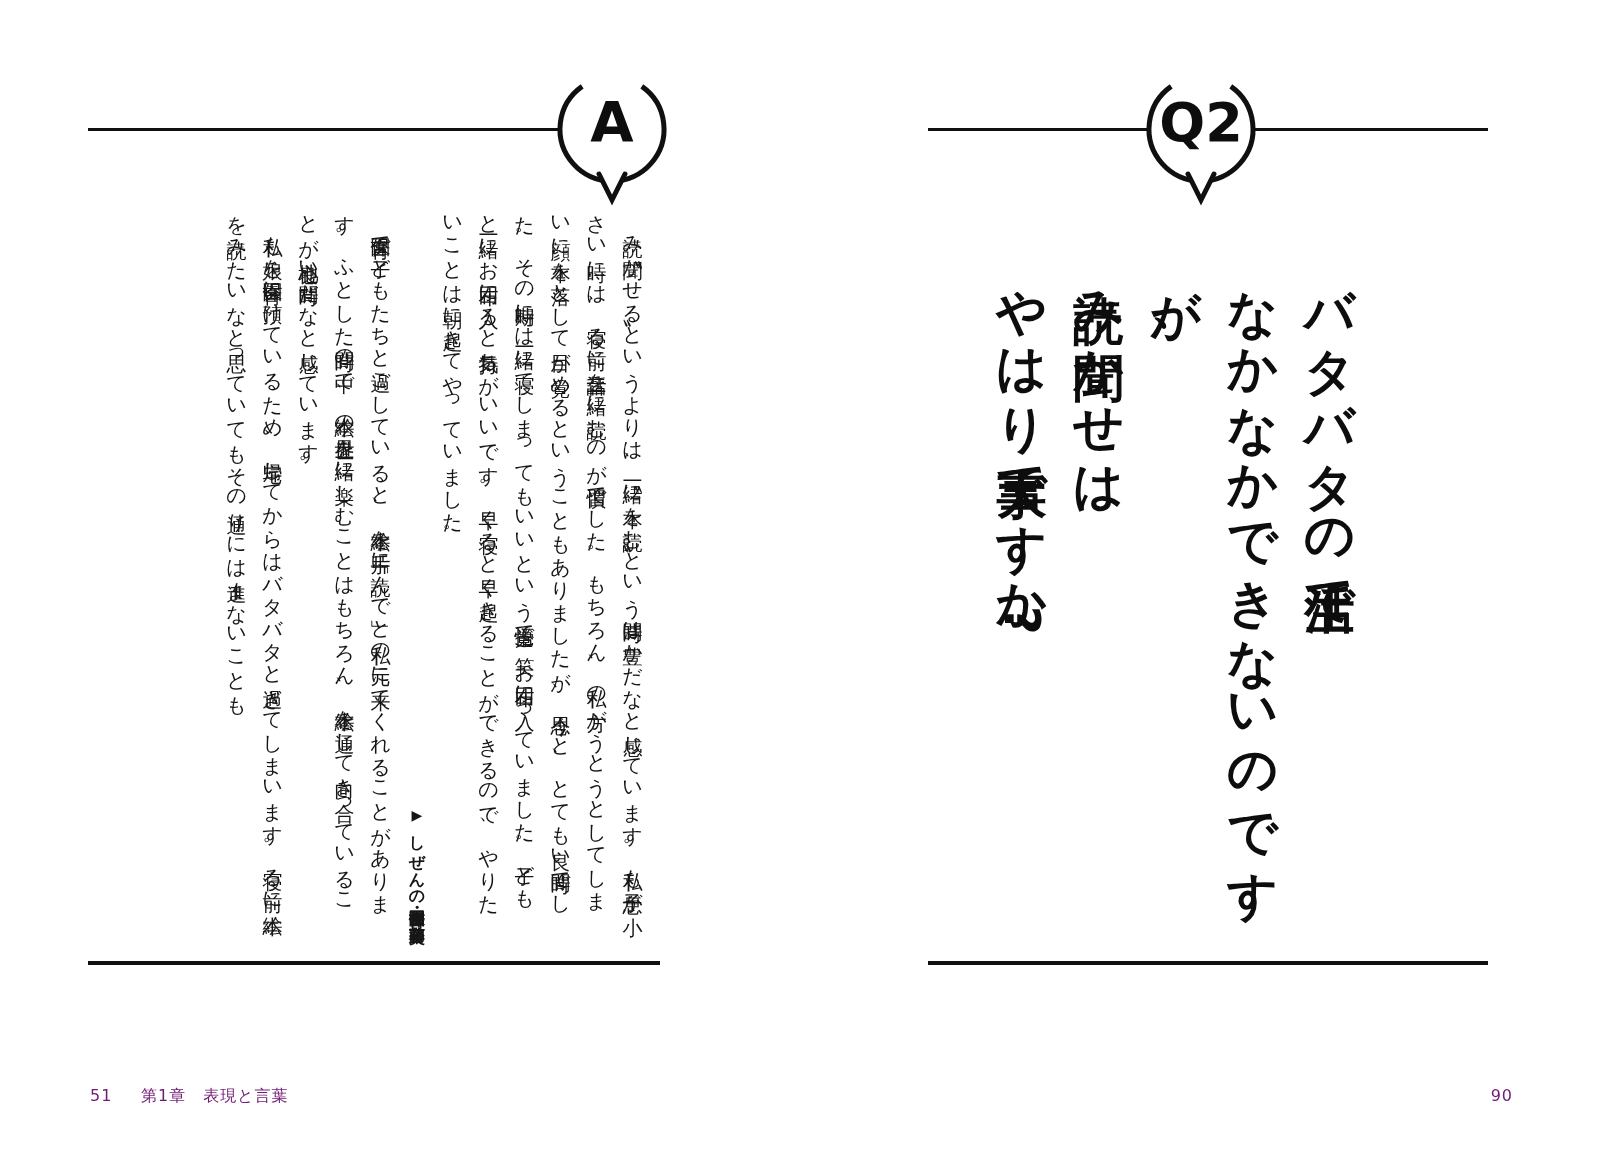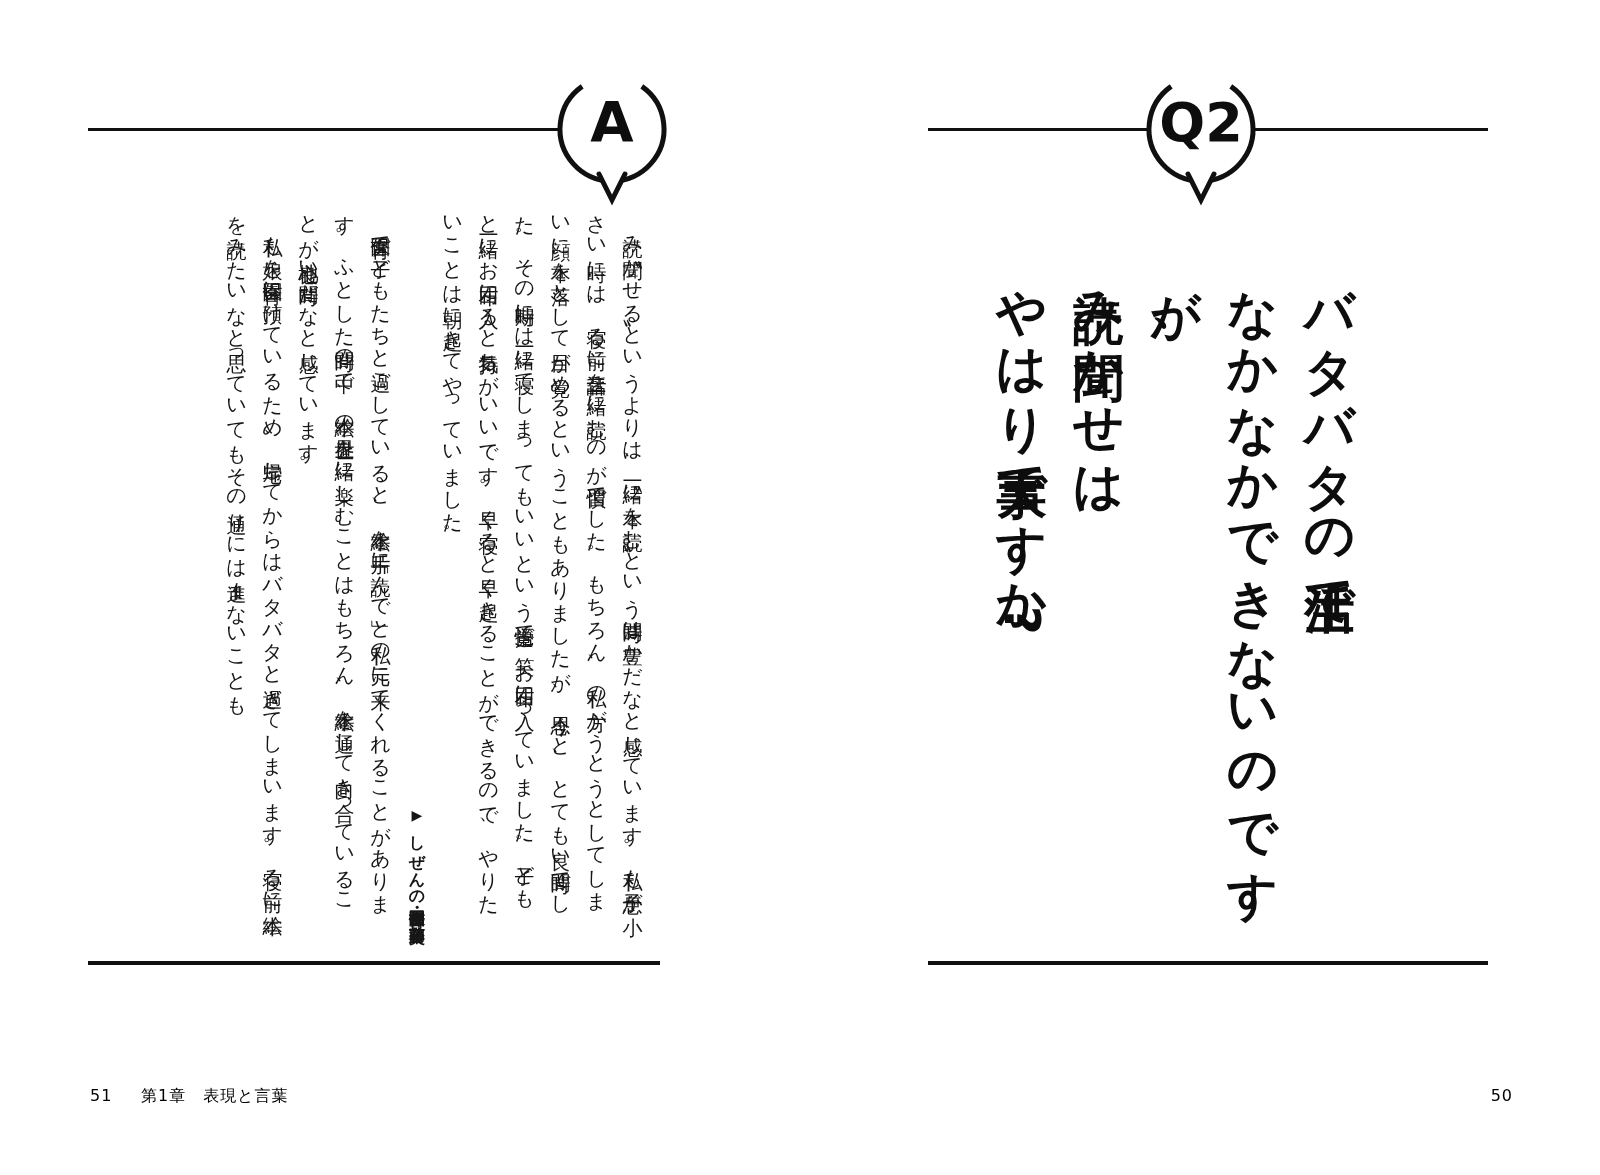--- a/index.html
+++ b/index.html
@@ -34,21 +34,21 @@
   .question{
     position:absolute;top:255px;right:240px;height:660px;
     writing-mode:vertical-rl;text-orientation:mixed;
     font-size:50px;line-height:77px;font-weight:bold;color:#0d0d0d;
     letter-spacing:1px;
   }
   .question .q-line{margin:0;}
 
   
   .folio,.chapter{
-    position:absolute;top:1086px;font-size:16px;color:#000000;letter-spacing:1px;
+    position:absolute;top:1086px;font-size:16px;color:#701a75;letter-spacing:1px;
   }
   .badge-text{
     font-family:"DejaVu Sans",sans-serif;font-weight:bold;
   }
 </style>
 </head>
 <body>
 
 <div class="spread">
 
@@ -90,16 +90,16 @@
 
     <div class="question">
       <div class="q-line">バタバタの生活で</div>
       <div class="q-line">なかなかできないのですが、</div>
       <div class="q-line">読み聞かせは</div>
       <div class="q-line">やはり大事ですか?</div>
     </div>
 
     <div class="rule" style="left:120px;top:961px;width:560px;height:4px;"></div>
 
-    <span class="folio" style="right:95px;">50</span>
+    <span class="folio" style="right:95px;">90</span>
   </section>
 
 </div>
 
 </body></html>

